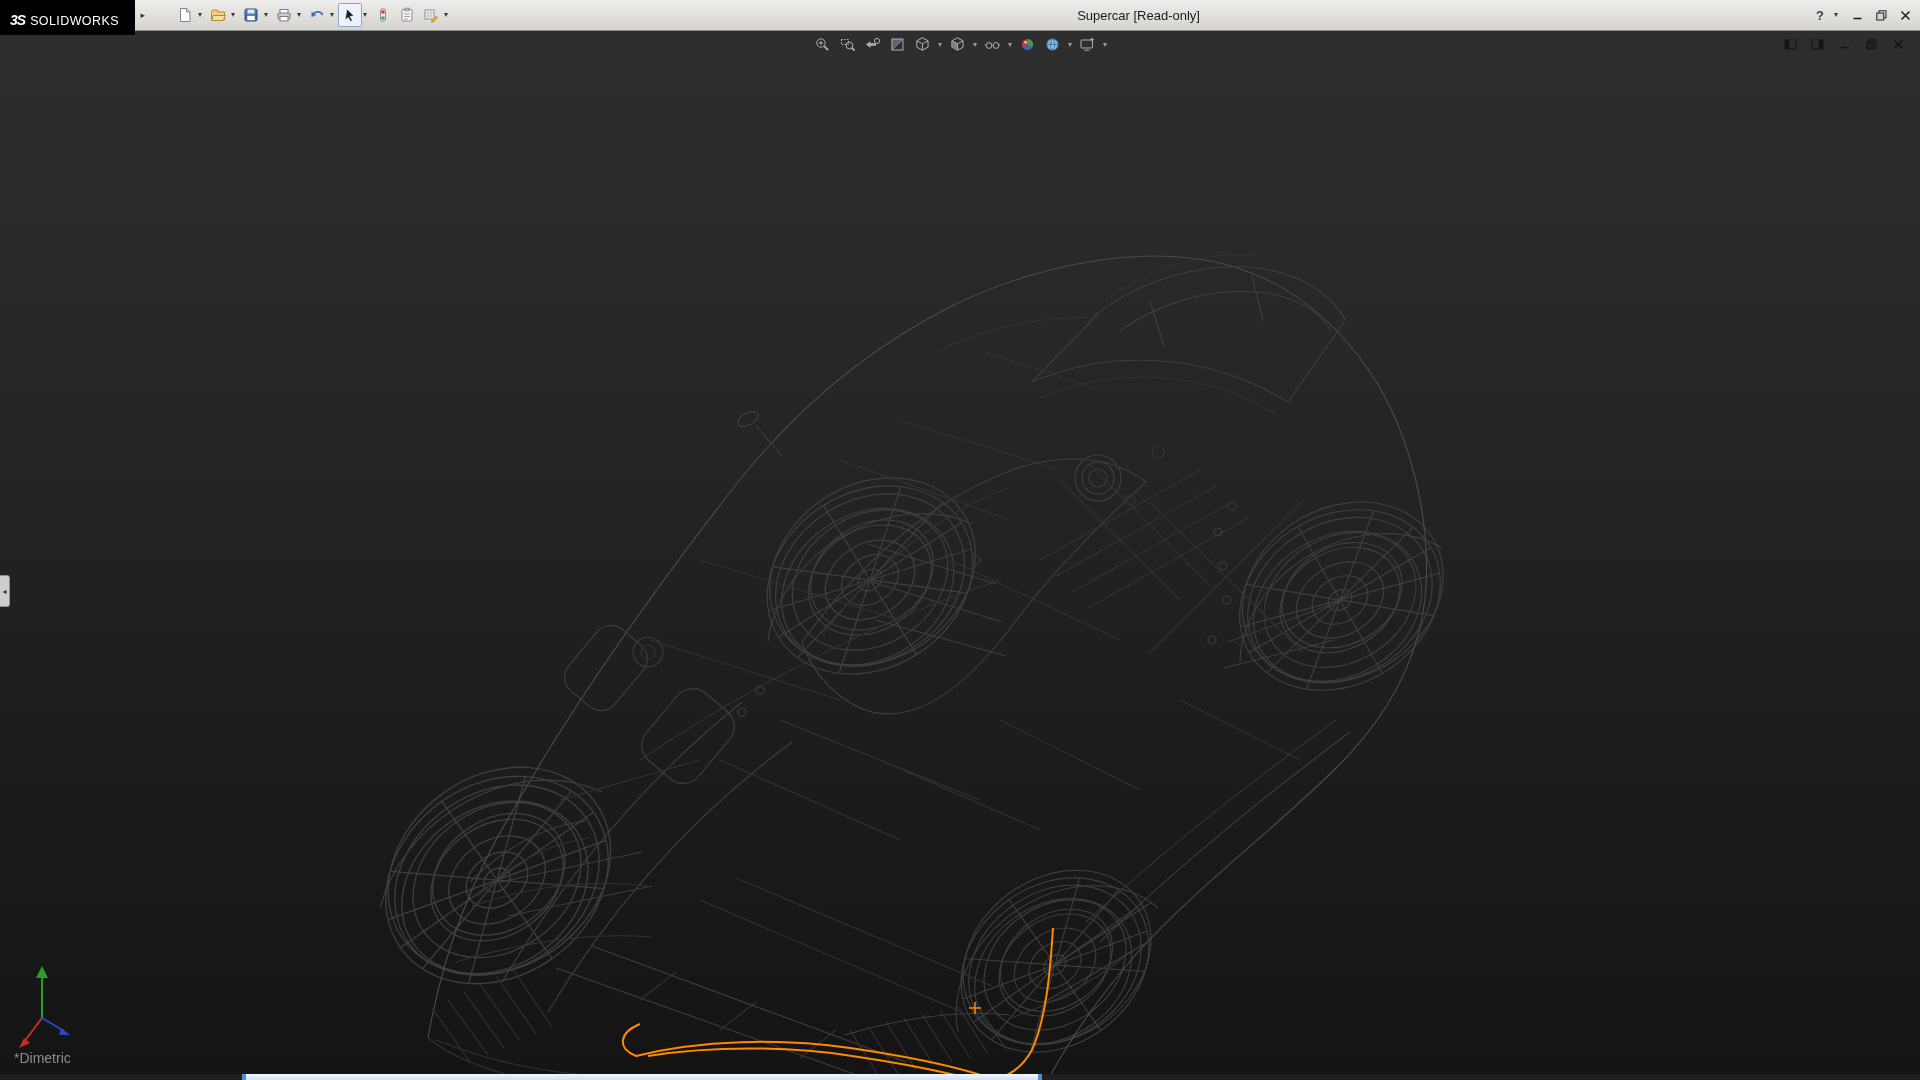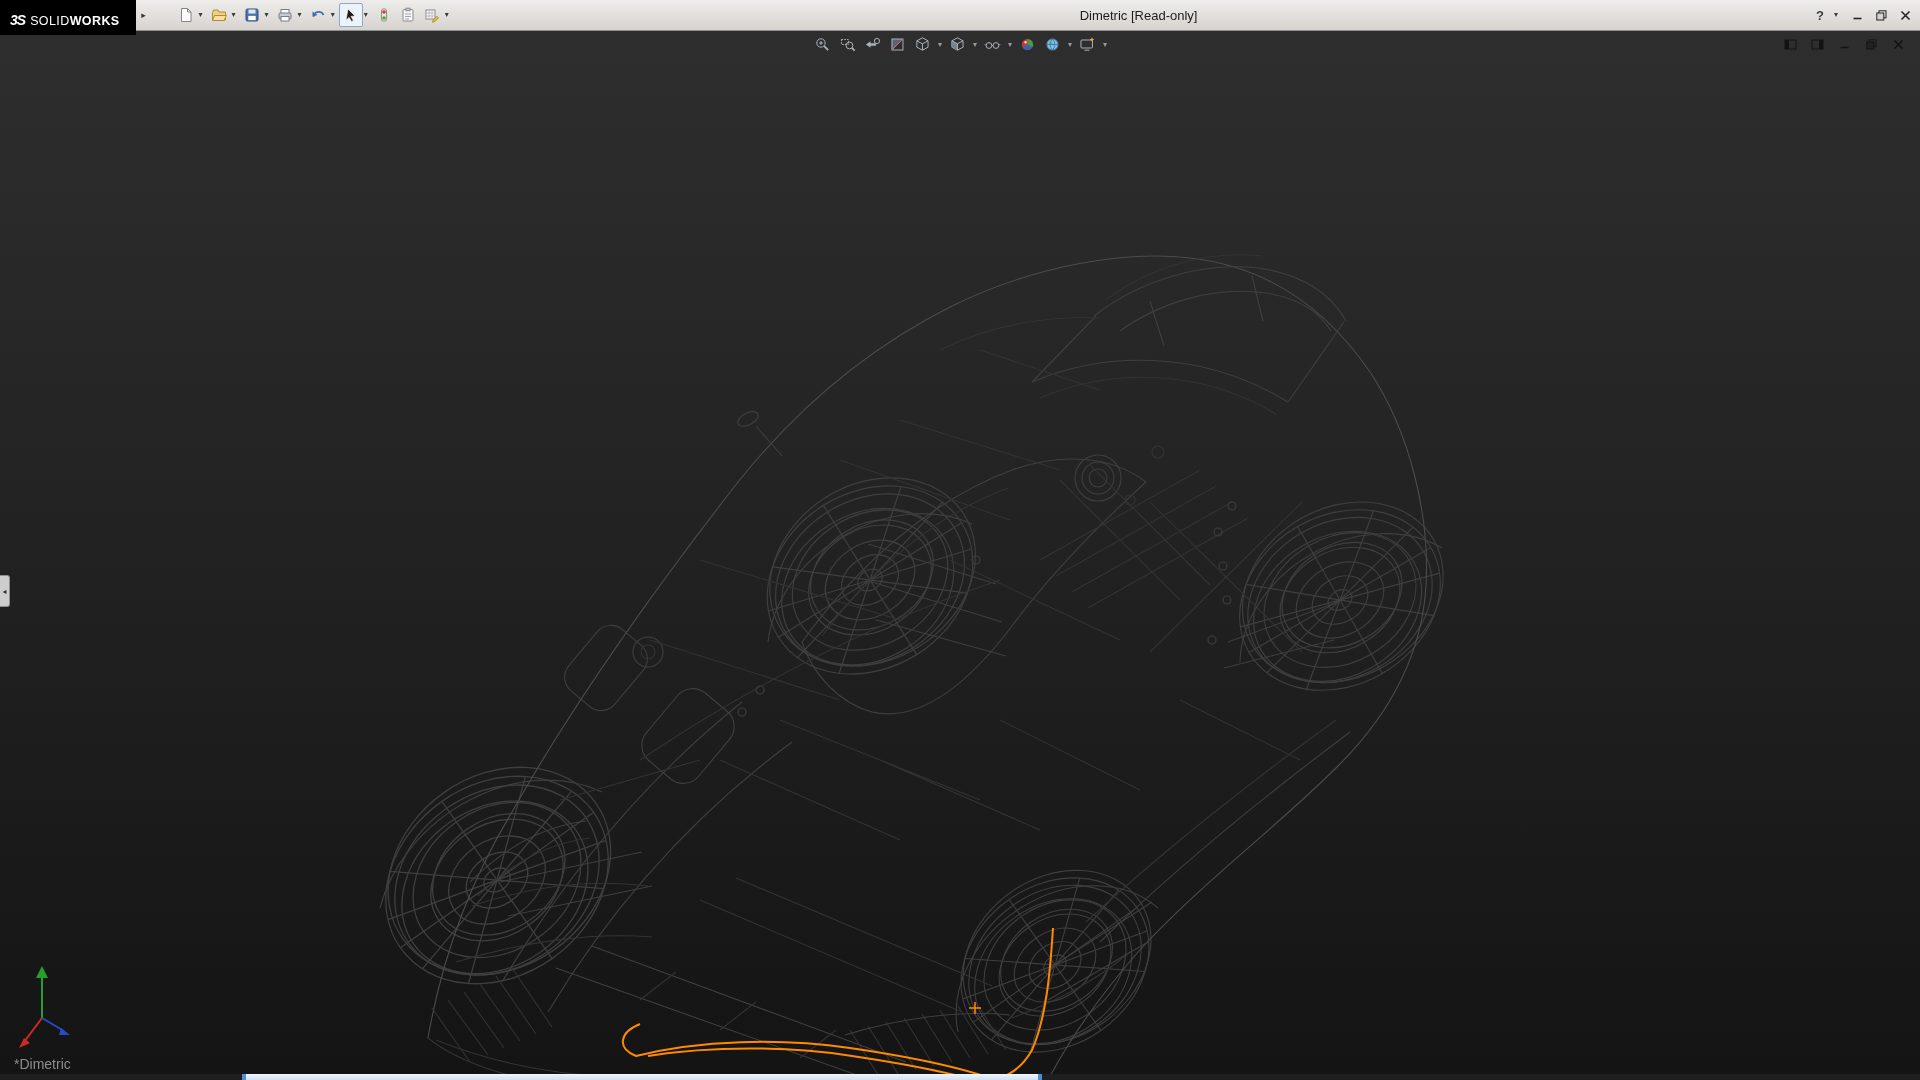--- a/index.html
+++ b/index.html
@@ -18,21 +18,21 @@
     border-bottom:1px solid #8f8f8f;
     display:flex;align-items:center;z-index:20;
   }
   .logo{
     height:30px;background:#000;color:#fff;
     display:flex;align-items:center;gap:5px;
     padding:10px 16px 0 10px;flex:0 0 auto;
   }
   .logo .mark{font-weight:bold;font-style:italic;font-size:14px;letter-spacing:-1px;}
   .logo .b{font-weight:normal;font-size:12.5px;letter-spacing:.4px;}
-  .logo .r{font-weight:bold;font-size:12.5px;letter-spacing:.4px;}
+  .logo .r{font-weight:normal;font-size:12.5px;letter-spacing:.4px;}
   .menu-expand{
     width:16px;height:30px;display:flex;align-items:center;justify-content:center;
     font-size:9px;color:#333;cursor:pointer;
   }
   .qat{display:flex;align-items:center;margin-left:22px;}
   .tbtn{
     width:24px;height:24px;border:1px solid transparent;background:transparent;
     display:flex;align-items:center;justify-content:center;padding:0;border-radius:2px;
   }
   .tbtn.active{background:#edf3fa;border:1px solid #8aa8c8;}
@@ -76,21 +76,21 @@
   
   .splitter{
     position:absolute;left:0;top:545px;width:9px;height:30px;
     background:#cdcdcd;border:1px solid #8e8e8e;border-left:none;
     border-radius:0 3px 3px 0;display:flex;align-items:center;justify-content:center;
     font-size:8px;color:#333;z-index:6;
   }
 
   .triad{position:absolute;left:18px;bottom:26px;z-index:4;}
   .view-label{
-    position:absolute;left:14px;bottom:2px;font-size:14px;color:#8d8d8d;z-index:4;
+    position:absolute;left:14px;bottom:8px;font-size:14px;color:#8d8d8d;z-index:4;
   }
 
   
   .taskbar-sliver{position:absolute;left:0;right:0;bottom:0;height:6px;background:#1f1f1f;z-index:30;}
   .sliver-seg{
     position:absolute;left:242px;width:800px;height:6px;box-sizing:border-box;
     background:linear-gradient(#f0f6fc,#cfe0f2);
     border-left:4px solid #4a90d9;border-right:4px solid #4a90d9;
   }
 </style>
@@ -175,21 +175,21 @@
       <button class="tbtn">
         <svg width="16" height="16" viewBox="0 0 16 16">
             <rect x="2" y="3" width="9" height="9" fill="#ffffff" stroke="#8a8a8a"></rect>
             <path d="M2 6h9M2 9h9M5 3v9M8 3v9" stroke="#b5b8bc" fill="none"></path>
             <path d="M9 13.2l4-4 1.6 1.6-4 4-2.1.5z" fill="#e8b23a" stroke="#9b7a1f" stroke-width=".6"></path>
           </svg>
       </button>
         <span class="caret">▾</span>
     </div>
 
-    <div class="win-title">Dimetric [Read-only]</div>
+    <div class="win-title">Supercar [Read-only]</div>
 
     <div class="tb-right">
       <button class="help-btn">?</button>
       <span class="caret">▾</span>
       <button class="winbtn">
         <svg width="13" height="13" viewBox="0 0 13 13">
             <path d="M2.5 9.5h8" stroke="#222" stroke-width="1.6" fill="none"></path>
           </svg>
       </button>
       <button class="winbtn">

